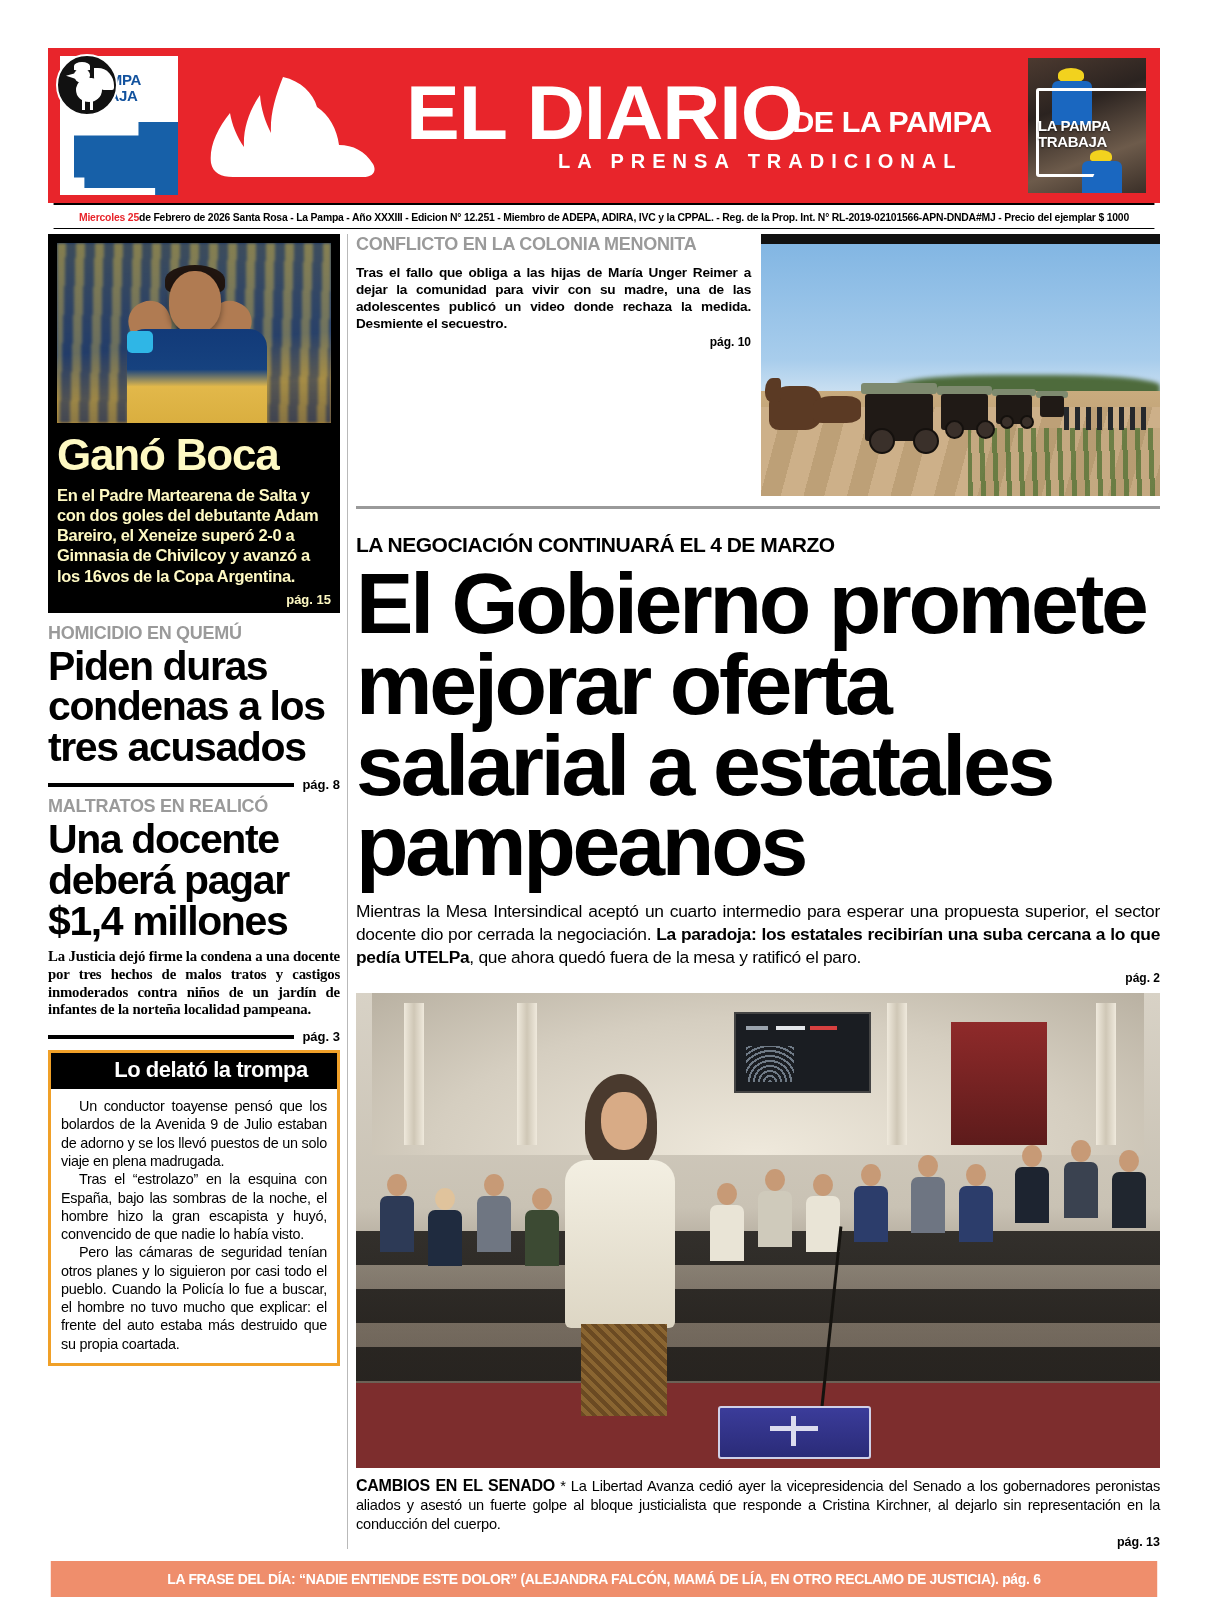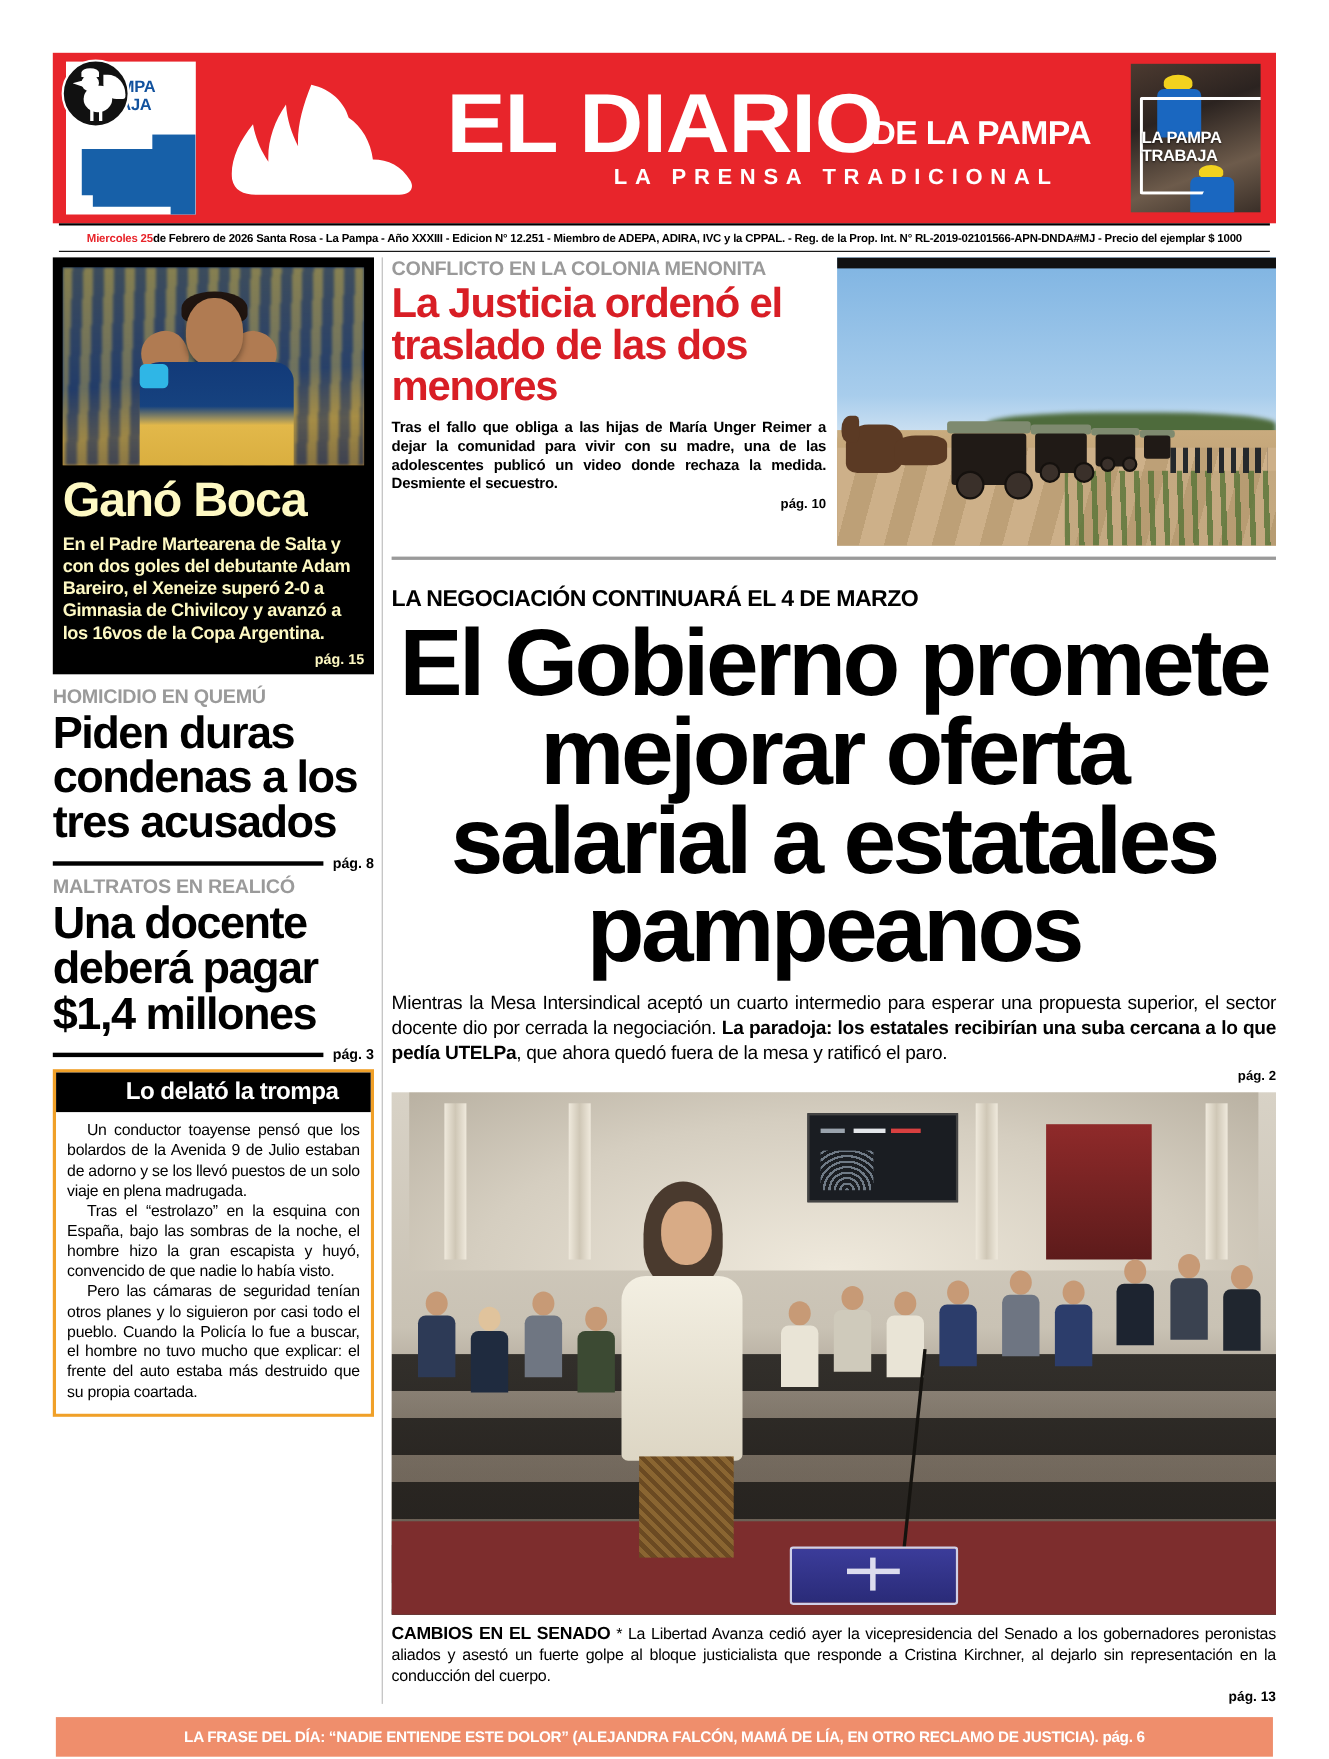--- a/index.html
+++ b/index.html
@@ -208,21 +208,20 @@
   .wheel { position:absolute; border:2px solid #15110e; border-radius:50%; background:#3a302a; }
   .horse { position:absolute; background:#5b3a24; border-radius:40% 30% 30% 20%; }
   .people-row { position:absolute; right:2%; top:66%; width:22%; height:9%;
     background:repeating-linear-gradient(90deg,#25282c 0 5px, transparent 5px 11px); filter:blur(.4px); }
 
   .hr-thick { height:3px; background:#9a9a9a; margin:10px 0 7px; }
   .main-kicker { font-weight:bold; font-size:21px; letter-spacing:-0.5px;margin-top:24px; }
   .main-hl {
     font-weight:bold; font-size:86px; line-height:0.94; letter-spacing:-3.2px;
     margin-top:6px;
-    text-align:center;
   }
   .main-lead {
     font-size:17.4px; line-height:1.3; margin-top:14px; letter-spacing:-0.3px;
     text-align:justify;
   }
   .main-lead b { font-weight:bold; }
 
   .photo-senate {
     height:475px; margin-top:8px; position:relative; overflow:hidden;
     background:linear-gradient(180deg,#d8d2c6 0%, #c9c2b4 45%, #8d8376 70%, #6b5f54 100%);
@@ -348,20 +347,21 @@
         <div class="lead-hl">Piden duras condenas a los tres acusados</div>
         <div class="rule-row">
           <div class="rr-line"></div>
           <div class="rr-pag">pág. 8</div>
         </div>
       </div>
 
       <div>
         <div class="kicker">MALTRATOS EN REALICÓ</div>
         <div class="lead-hl">Una docente deberá pagar $1,4 millones</div>
+        <div class="body-just">La Justicia dejó firme la condena a una docente por tres hechos de malos tratos y castigos inmoderados contra niños de un jardín de infantes de la norteña localidad pampeana.</div>
         <div class="rule-row">
           <div class="rr-line"></div>
           <div class="rr-pag">pág. 3</div>
         </div>
       </div>
 
       <div class="gallito">
         <div class="rooster">
           <div class="r-tail"></div>
             <div class="r-body"></div>
@@ -382,21 +382,20 @@
       </div>
     </div>
 
     <div class="col-gap"></div>
 
     <div class="col-right">
 
       <div class="top-row">
         <div class="tr-text">
           <div class="kicker">CONFLICTO EN LA COLONIA MENONITA</div>
-          <div class="red-hl">La Justicia ordenó el traslado de las dos menores</div>
           <div class="sm-body">Tras el fallo que obliga a las hijas de María Unger Reimer a dejar la comunidad para vivir con su madre, una de las adolescentes publicó un video donde rechaza la medida. Desmiente el secuestro.</div>
           <div class="pag-r">pág. 10</div>
         </div>
         <div class="tr-photo">
           <div class="photo-wagons">
             <div class="ph-bar"></div>
             <div class="treeline"></div>
             <div class="field"></div>
             <div class="road"></div>
             <div class="grass"></div>

